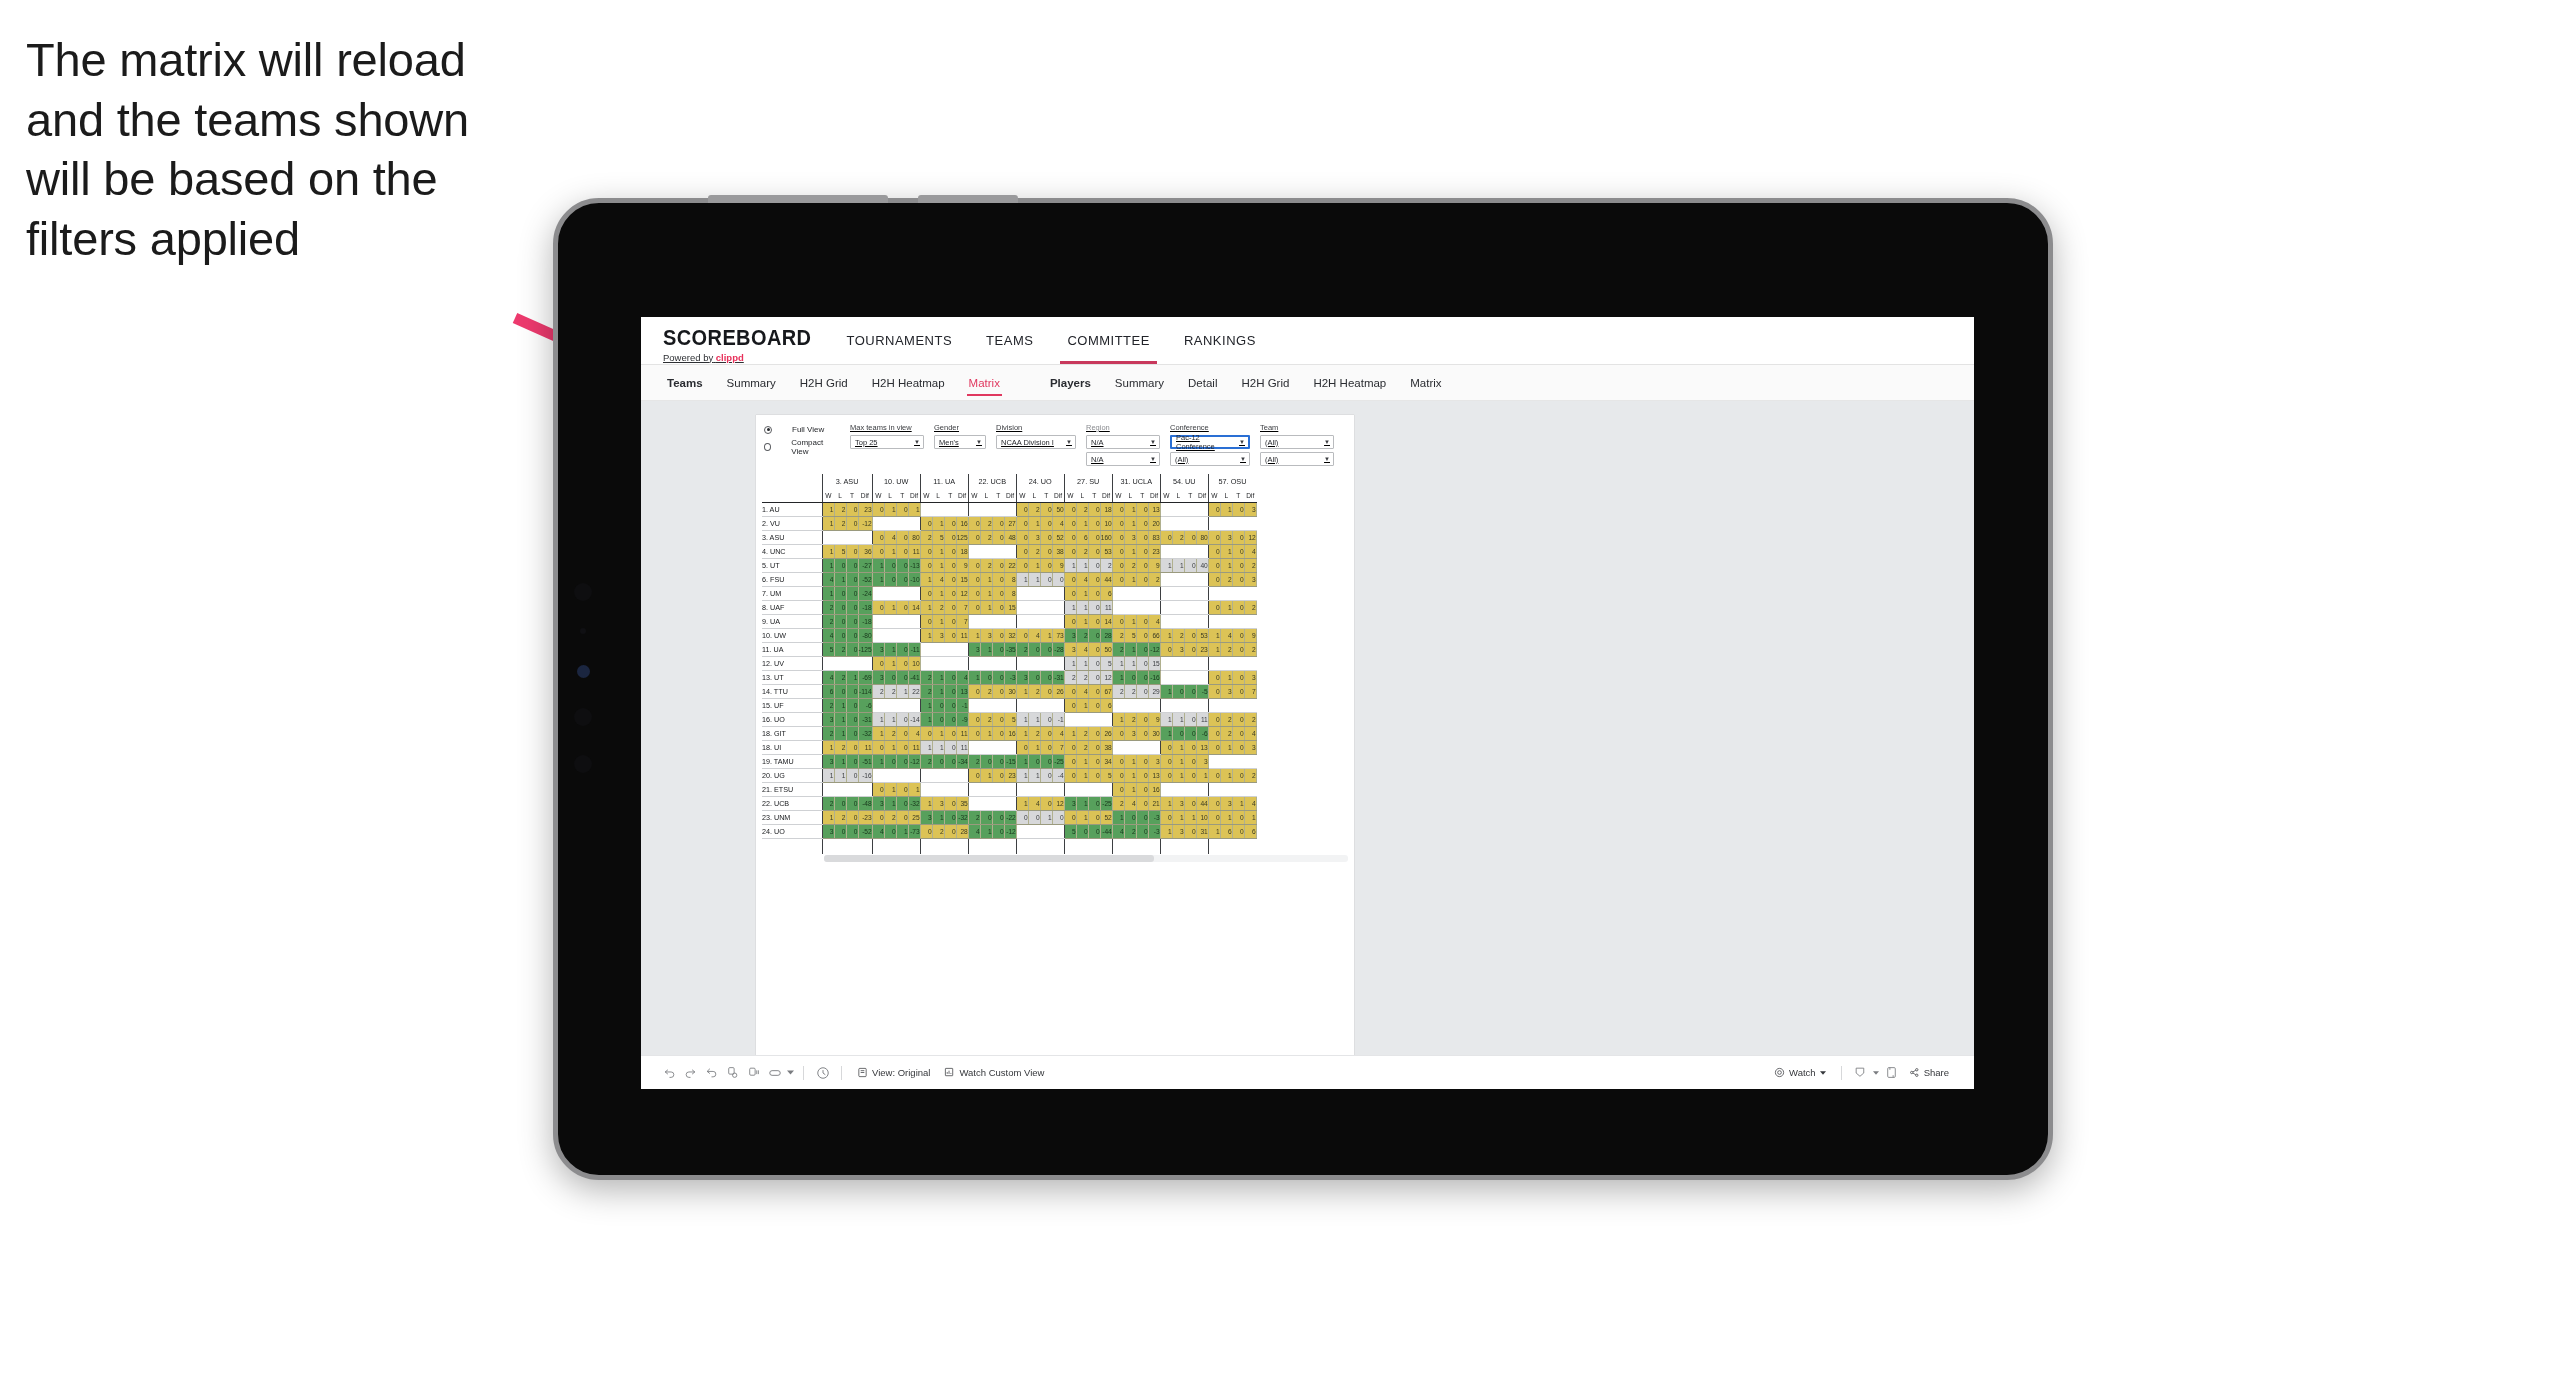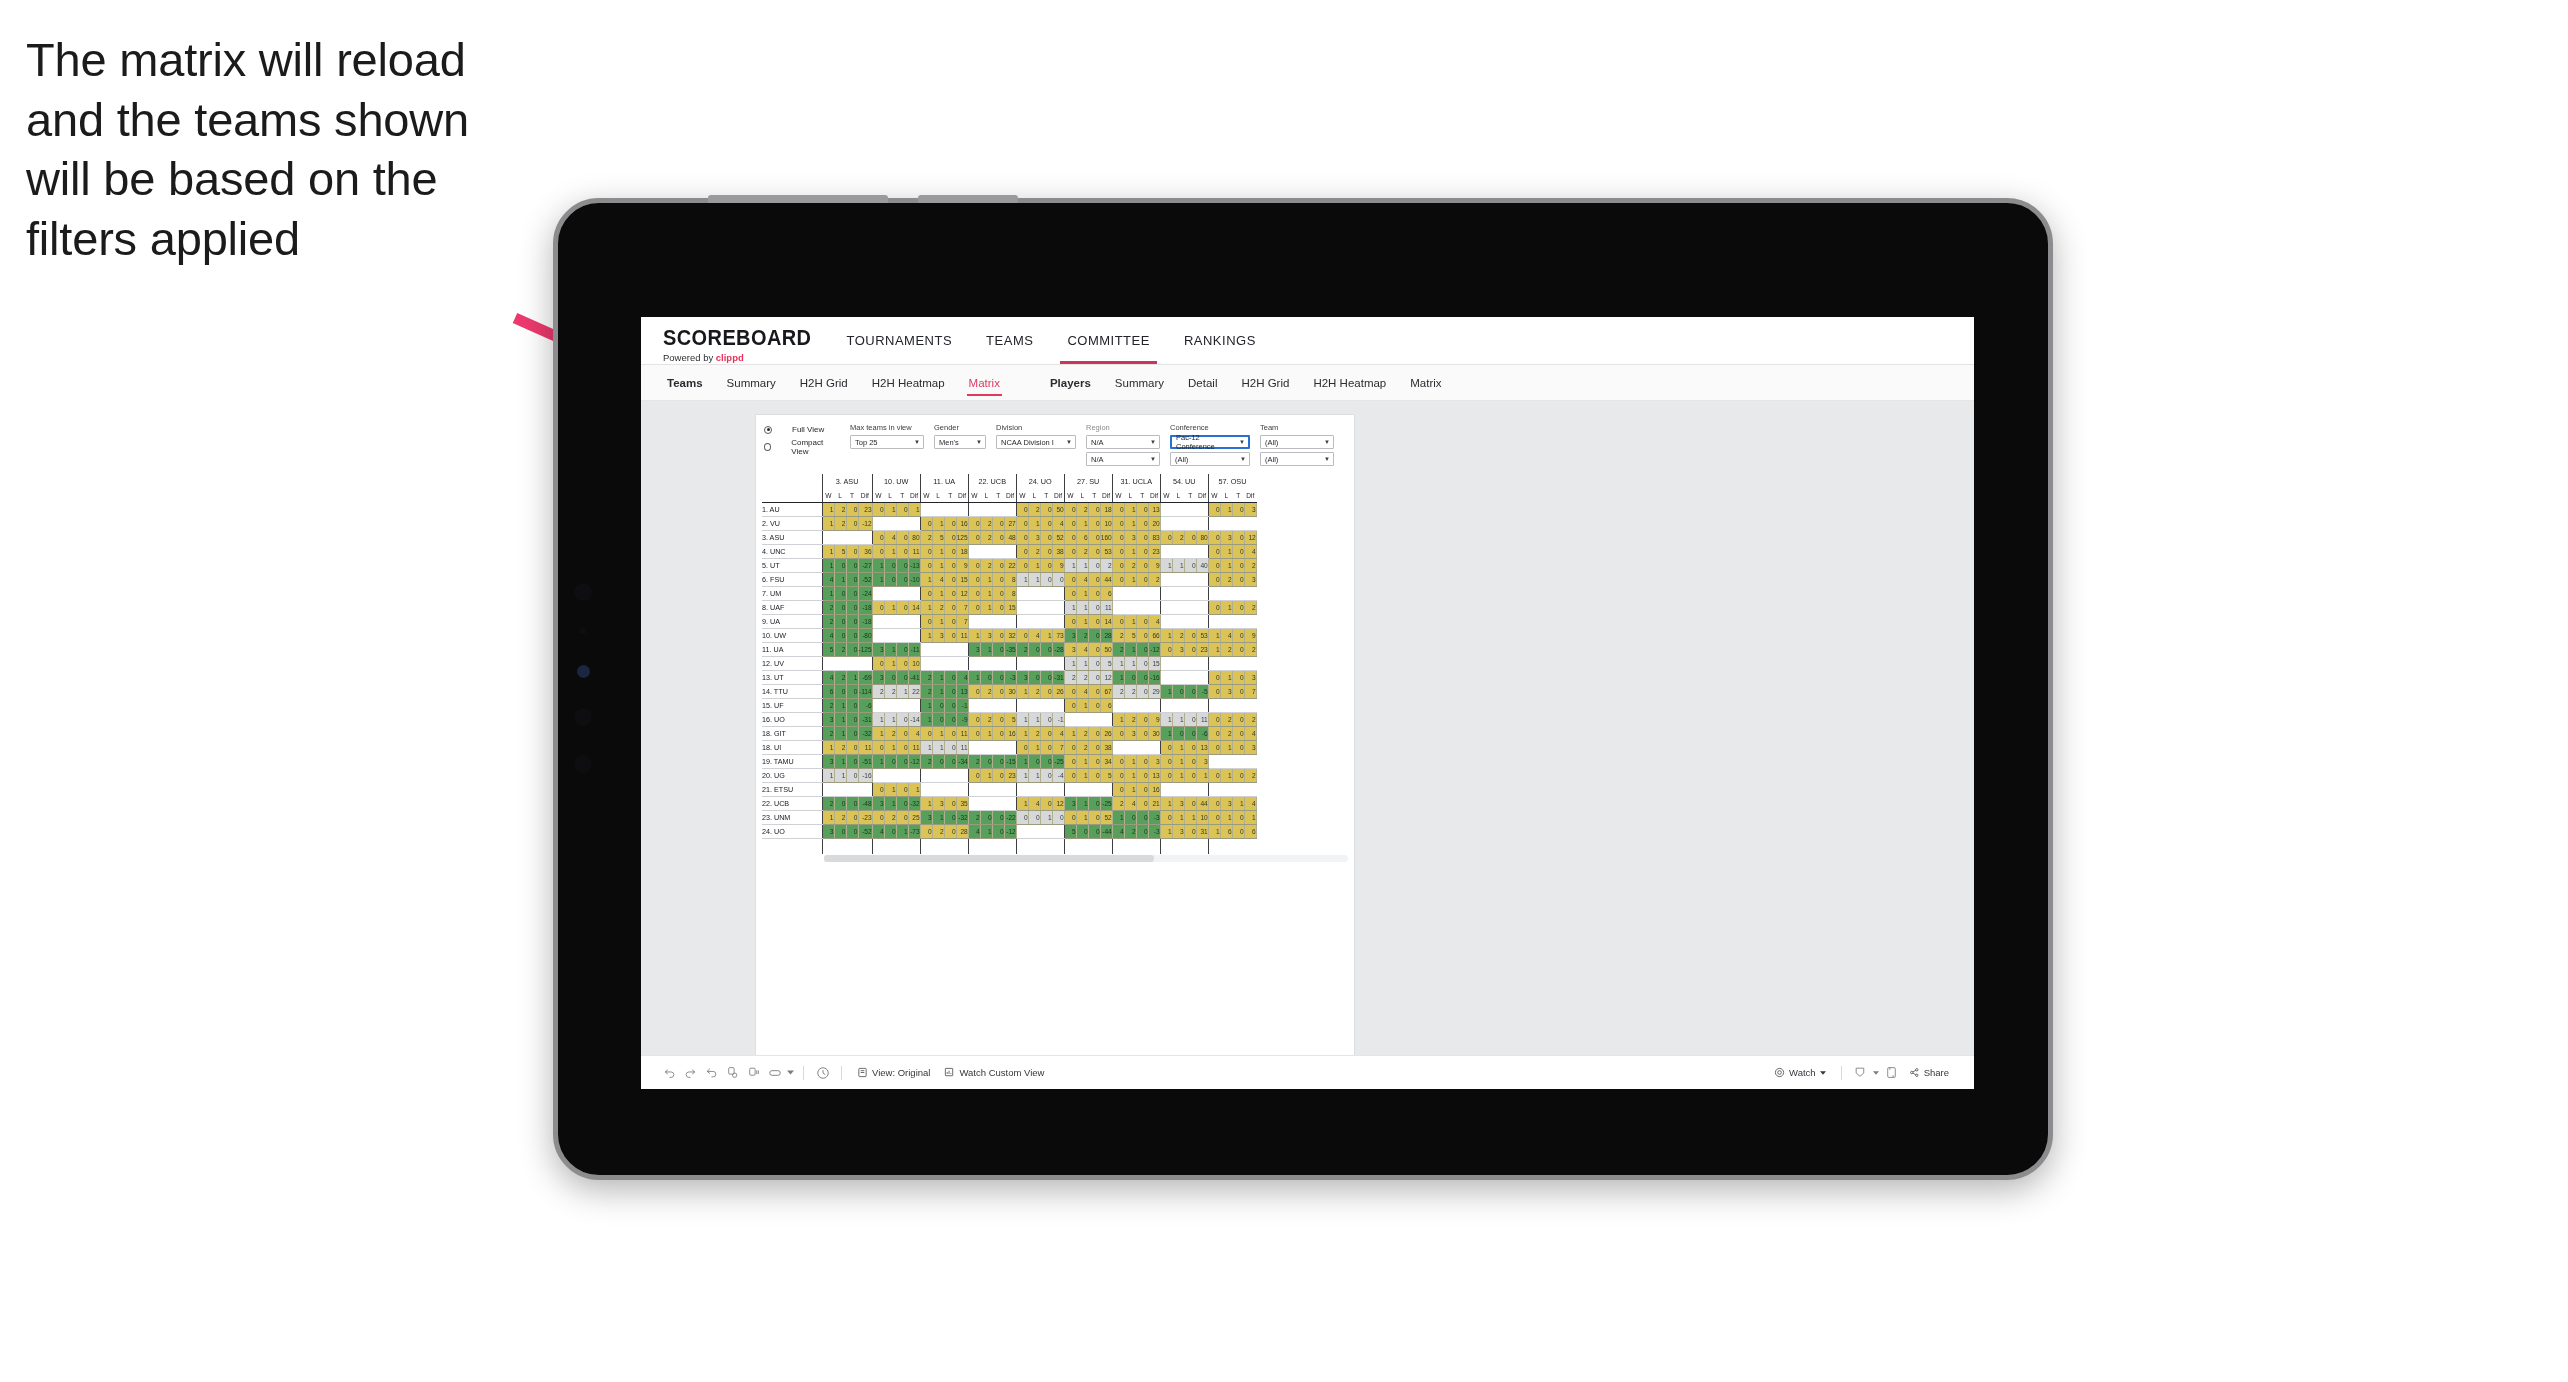--- a/index.html
+++ b/index.html
@@ -64,21 +64,21 @@
   
   .topnav {
     height: 48px; background:#fff; display:flex; align-items:stretch;
     border-bottom:1px solid #e3e3e3;
   }
   .brand { padding: 6px 18px 0 22px; display:flex; flex-direction:column; justify-content:center; }
   .brand-name {
     font-size: 20px; font-weight: 700; letter-spacing: 0.4px; color:#16181c;
     font-family:"Liberation Sans", sans-serif; transform: scaleY(1.12); transform-origin: left top;
   }
-  .brand-sub { font-size: 9.5px; color:#2d2f33; margin-top:4px; }
+  .brand-sub { font-size: 9.5px; color:#2d2f33; margin-top:4px;text-decoration:underline; }
   .brand-sub .clippd { color:#e8305a; font-weight:700; }
   .topnav-items { display:flex; align-items:stretch; }
   .topnav-item {
     display:flex; align-items:center; padding: 0 17px;
     font-size: 13px; letter-spacing: 0.5px; color:#22242a; position:relative;
     cursor:pointer; white-space:nowrap;
   }
   .topnav-item.active::after {
     content:""; position:absolute; left:10px; right:10px; bottom:0; height:3px; background:#c8385c;
   }
@@ -105,21 +105,21 @@
     position:absolute; left:0; right:0; top:84px; bottom:0;
     background:#e7e9eb;
   }
   .sheet {
     position:absolute; left:115px; top:14px; width: 598px; height: 640px;
     background:#ffffff; box-shadow: 0 0 1px rgba(0,0,0,.25);
   }
 
   
   .filters { display:flex; padding: 8px 10px 6px 8px; gap: 0; align-items:flex-start; }
-  .fg { margin-right: 10px; }
+  .fg { margin-right: 10px; text-decoration: underline; }
   .fg-label { font-size: 7.5px; color:#3a3c40; margin-bottom:3px; white-space:nowrap; }
   .fg-label.dim { color:#8a8c90; }
   .select {
     width: 74px; height: 14px; border:1px solid #b9bbbe; background:#fff;
     display:flex; align-items:center; justify-content:space-between;
     padding: 0 3px 0 4px; font-size: 7.5px; color:#1f2126; border-radius:1px;
   }
   .select.wide { width: 80px; }
   .select.mini { width: 52px; }
   .select.focus { border:2px solid #2a6fd4; }

